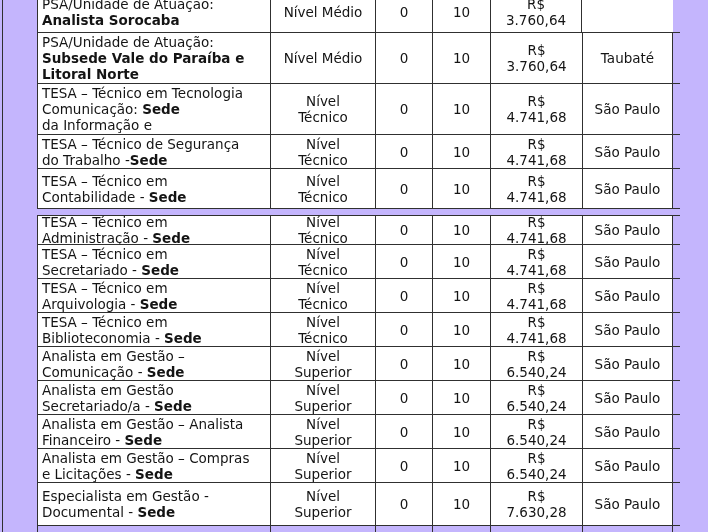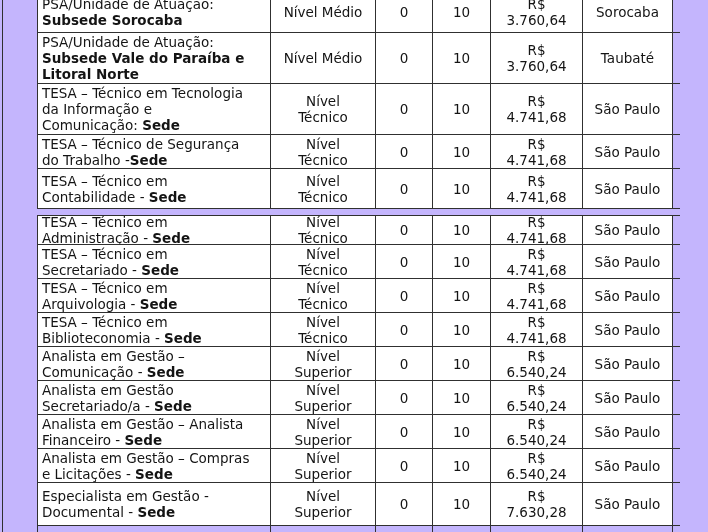--- a/index.html
+++ b/index.html
@@ -64,21 +64,21 @@
 <body>
 
 <div class="canvas">
   <div class="left-rule"></div>
   <div class="tables" id="tables">
       <div class="section s1">
         <div class="row cut">
           <div class="cell c-pos">
             <div class="inner">
               <div class="line"><span>PSA/Unidade de Atuação:</span></div>
-              <div class="line"><span class="b">Subsede Sorocaba</span></div>
+              <div class="line"><span class="b">Analista Sorocaba</span></div>
             </div>
           </div>
           <div class="cell c-level">
             <div class="inner">
               <div class="line">Nível Médio</div>
             </div>
           </div>
           <div class="cell c-v0">
             <div class="inner">
               <div class="line">0</div>
@@ -86,25 +86,20 @@
           </div>
           <div class="cell c-v1">
             <div class="inner">
               <div class="line">10</div>
             </div>
           </div>
           <div class="cell c-sal">
             <div class="inner">
               <div class="line">R$</div>
               <div class="line">3.760,64</div>
-            </div>
-          </div>
-          <div class="cell c-city">
-            <div class="inner">
-              <div class="line">Sorocaba</div>
             </div>
           </div>
         </div>
         <div class="row">
           <div class="cell c-pos">
             <div class="inner">
               <div class="line"><span>PSA/Unidade de Atuação:</span></div>
               <div class="line"><span class="b">Subsede Vale do Paraíba e</span></div>
               <div class="line"><span class="b">Litoral Norte</span></div>
             </div>
@@ -133,22 +128,22 @@
           <div class="cell c-city">
             <div class="inner">
               <div class="line">Taubaté</div>
             </div>
           </div>
         </div>
         <div class="row">
           <div class="cell c-pos">
             <div class="inner">
               <div class="line"><span>TESA – Técnico em Tecnologia</span></div>
+              <div class="line"><span>Comunicação: </span><span class="b">Sede</span></div>
               <div class="line"><span>da Informação e</span></div>
-              <div class="line"><span>Comunicação: </span><span class="b">Sede</span></div>
             </div>
           </div>
           <div class="cell c-level">
             <div class="inner">
               <div class="line">Nível</div>
               <div class="line">Técnico</div>
             </div>
           </div>
           <div class="cell c-v0">
             <div class="inner">

